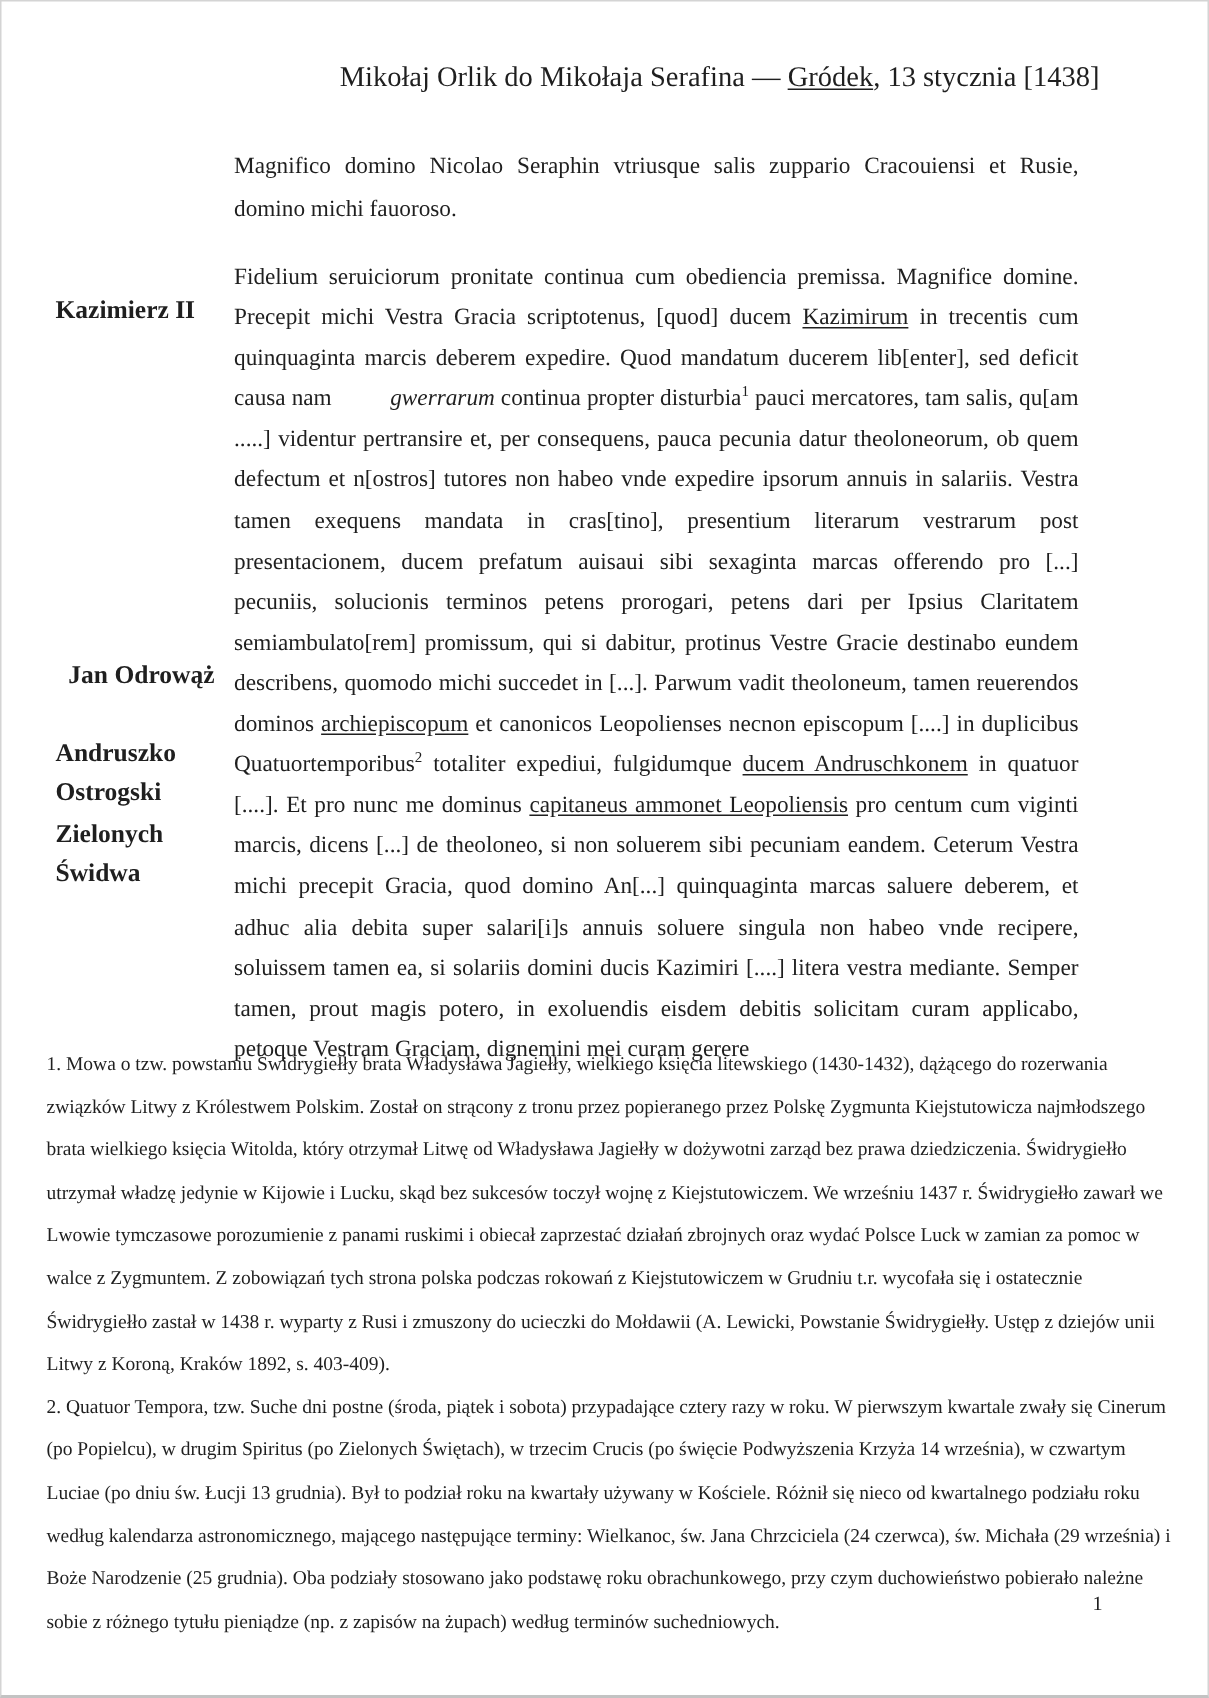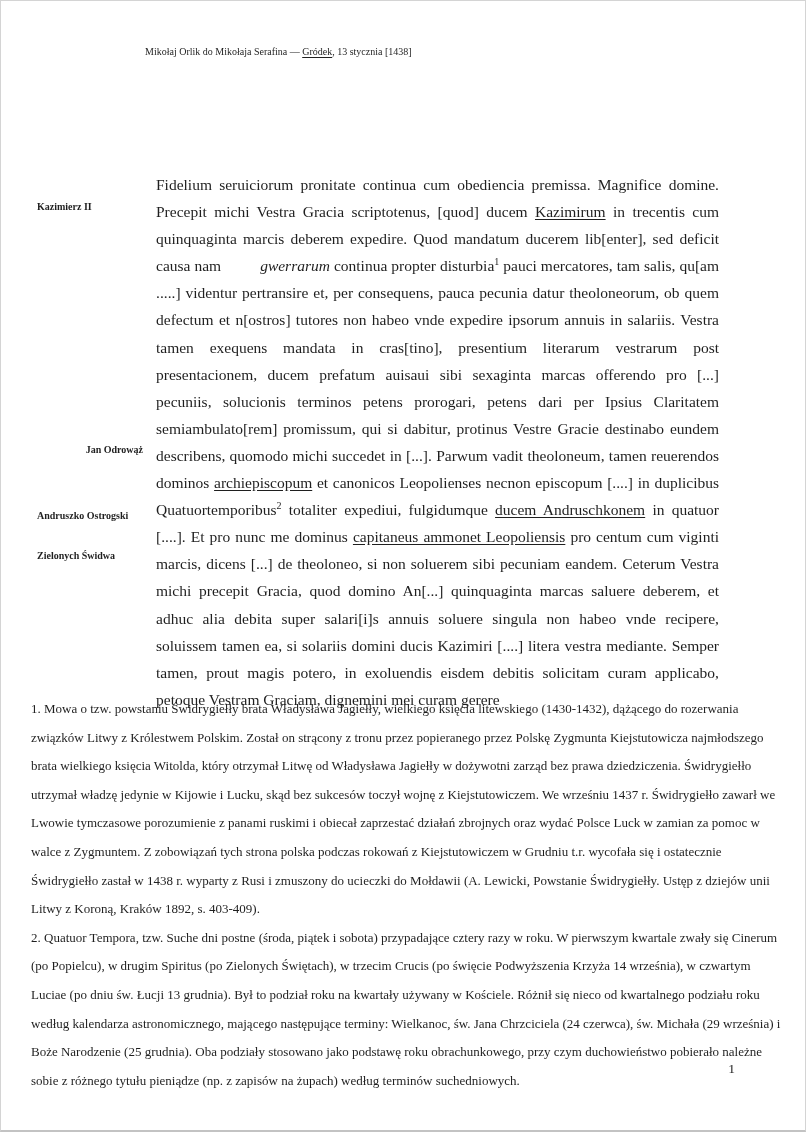--- a/index.html
+++ b/index.html
@@ -10,25 +10,25 @@
     box-sizing: border-box;
     background: #ffffff;
     border: 1px solid #d4d4d4;
     border-bottom: 2px solid #c3c3c3;
     font-family: "Liberation Serif", "DejaVu Serif", serif;
     color: #1f1f1f;
     overflow: hidden;
   }
   .doc-header {
     position: absolute;
-    left: 144px;
+    left: 169px;
     top: 40px;
     width: 563px;
-    text-align: left;
-    font-size: 10px;
+    text-align: right;
+    font-size: 19px;
     line-height: 22px;
     white-space: nowrap;
   }
   .salutation {
     position: absolute;
     left: 155px;
     top: 96px;
     width: 563px;
     font-size: 15.5px;
     line-height: 28.5px;
@@ -47,21 +47,21 @@
   .letter-body em { font-style: italic; margin-left: 35px; }
   .letter-body sup {
     font-size: 10px;
     line-height: 0;
     vertical-align: 6px;
   }
   .margin-note {
     position: absolute;
     left: 36px;
     width: 106px;
-    font-size: 10px;
+    font-size: 17px;
     font-weight: bold;
     line-height: 26px;
   }
   .footnotes {
     position: absolute;
     left: 30px;
     top: 694px;
     width: 758px;
     font-size: 13px;
     line-height: 28.6px;
@@ -76,25 +76,26 @@
     text-align: right;
     font-size: 13.5px;
   }
 </style>
 </head>
 <body>
 
 <div class="page">
   <div class="doc-header"><span>Mikołaj Orlik do Mikołaja Serafina — </span><span class="u">Gródek</span><span>, 13 stycznia [1438]</span></div>
 
+  <div class="salutation">Magnifico domino Nicolao Seraphin vtriusque salis zuppario Cracouiensi et Rusie, domino michi fauoroso.</div>
 
   <div id="margin-notes">
       <div class="margin-note" style="top: 193px;">Kazimierz II</div>
       <div class="margin-note" style="top: 436px; text-align: right;">Jan Odrowąż</div>
-      <div class="margin-note" style="top: 488px; margin-top: 14px;">Andruszko Ostrogski</div>
+      <div class="margin-note" style="top: 488px;">Andruszko Ostrogski</div>
       <div class="margin-note" style="top: 542px;">Zielonych Świdwa</div>
     </div>
 
   <div class="letter-body"><span>Fidelium seruiciorum pronitate continua cum obediencia premissa. Magnifice domine. Precepit michi Vestra Gracia scriptotenus, [quod] ducem </span><span class="u">Kazimirum</span><span> in trecentis cum quinquaginta marcis deberem expedire. Quod mandatum ducerem lib[enter], sed deficit causa nam </span><em>gwerrarum</em><span> continua propter disturbia</span><sup>1</sup><span> pauci mercatores, tam salis, qu[am .....] videntur pertransire et, per consequens, pauca pecunia datur theoloneorum, ob quem defectum et n[ostros] tutores non habeo vnde expedire ipsorum annuis in salariis. Vestra tamen exequens mandata in cras[tino], presentium literarum vestrarum post presentacionem, ducem prefatum auisaui sibi sexaginta marcas offerendo pro [...] pecuniis, solucionis terminos petens prorogari, petens dari per Ipsius Claritatem semiambulato[rem] promissum, qui si dabitur, protinus Vestre Gracie destinabo eundem describens, quomodo michi succedet in [...]. Parwum vadit theoloneum, tamen reuerendos dominos </span><span class="u">archiepiscopum</span><span> et canonicos Leopolienses necnon episcopum [....] in duplicibus Quatuortemporibus</span><sup>2</sup><span> totaliter expediui, fulgidumque </span><span class="u">ducem Andruschkonem</span><span> in quatuor [....]. Et pro nunc me dominus </span><span class="u">capitaneus ammonet Leopoliensis</span><span> pro centum cum viginti marcis, dicens [...] de theoloneo, si non soluerem sibi pecuniam eandem. Ceterum Vestra michi precepit Gracia, quod domino An[...] quinquaginta marcas saluere deberem, et adhuc alia debita super salari[i]s annuis soluere singula non habeo vnde recipere, soluissem tamen ea, si solariis domini ducis Kazimiri [....] litera vestra mediante. Semper tamen, prout magis potero, in exoluendis eisdem debitis solicitam curam applicabo, petoque Vestram Graciam, dignemini mei curam gerere</span></div>
 
   <div class="footnotes" id="footnotes">
       <p>1. Mowa o tzw. powstaniu Świdrygiełły brata Władysława Jagiełły, wielkiego księcia litewskiego (1430-1432), dążącego do rozerwania związków Litwy z Królestwem Polskim. Został on strącony z tronu przez popieranego przez Polskę Zygmunta Kiejstutowicza najmłodszego brata wielkiego księcia Witolda, który otrzymał Litwę od Władysława Jagiełły w dożywotni zarząd bez prawa dziedziczenia. Świdrygiełło utrzymał władzę jedynie w Kijowie i Lucku, skąd bez sukcesów toczył wojnę z Kiejstutowiczem. We wrześniu 1437 r. Świdrygiełło zawarł we Lwowie tymczasowe porozumienie z panami ruskimi i obiecał zaprzestać działań zbrojnych oraz wydać Polsce Luck w zamian za pomoc w walce z Zygmuntem. Z zobowiązań tych strona polska podczas rokowań z Kiejstutowiczem w Grudniu t.r. wycofała się i ostatecznie Świdrygiełło zastał w 1438 r. wyparty z Rusi i zmuszony do ucieczki do Mołdawii (A. Lewicki, Powstanie Świdrygiełły. Ustęp z dziejów unii Litwy z Koroną, Kraków 1892, s. 403-409).</p>
       <p>2. Quatuor Tempora, tzw. Suche dni postne (środa, piątek i sobota) przypadające cztery razy w roku. W pierwszym kwartale zwały się Cinerum (po Popielcu), w drugim Spiritus (po Zielonych Świętach), w trzecim Crucis (po święcie Podwyższenia Krzyża 14 września), w czwartym Luciae (po dniu św. Łucji 13 grudnia). Był to podział roku na kwartały używany w Kościele. Różnił się nieco od kwartalnego podziału roku według kalendarza astronomicznego, mającego następujące terminy: Wielkanoc, św. Jana Chrzciciela (24 czerwca), św. Michała (29 września) i Boże Narodzenie (25 grudnia). Oba podziały stosowano jako podstawę roku obrachunkowego, przy czym duchowieństwo pobierało należne sobie z różnego tytułu pieniądze (np. z zapisów na żupach) według terminów suchedniowych.</p>
     </div>
 

